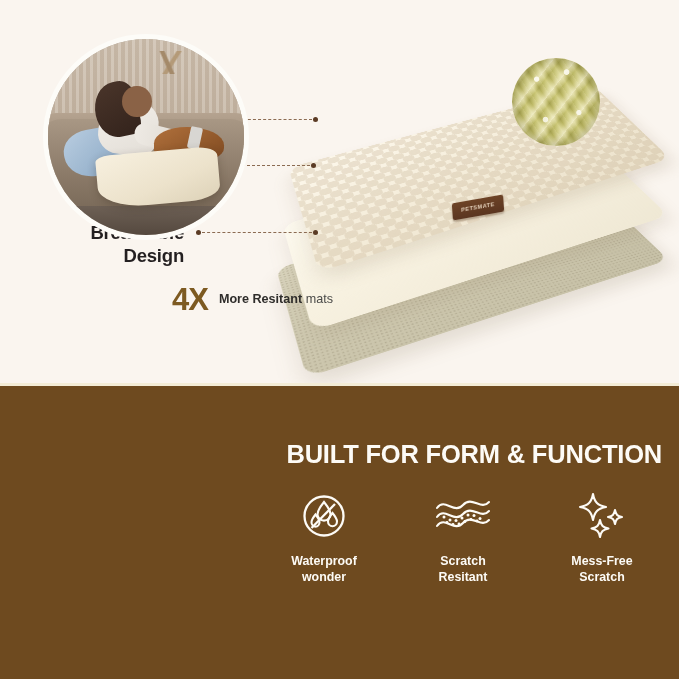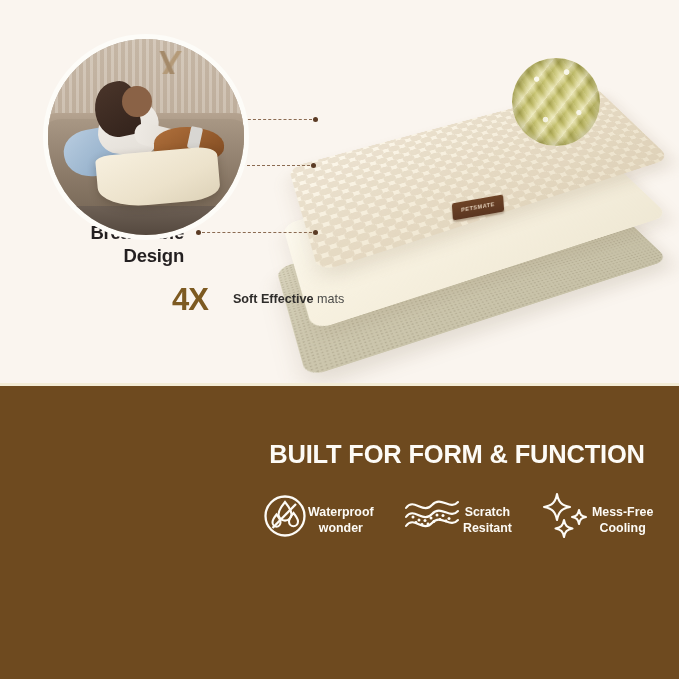--- a/index.html
+++ b/index.html
@@ -198,21 +198,21 @@
       radial-gradient(circle at 38% 70%, rgba(250,248,238,0.85) 2.4px, transparent 3.2px);
   }
 
   
   .claim {
     position: absolute;
     left: 172px;
     top: 284px;
     display: flex;
     align-items: center;
-    gap: 25px;
+    gap: 11px;
   }
   .claim-multiplier {
     font-size: 31px;
     font-weight: bold;
     color: #7d5a21;
     letter-spacing: -1px;
     line-height: 1;
   }
   .claim-copy {
     font-size: 12.6px;
@@ -325,35 +325,35 @@
 
   .bottom-heading {
     position: absolute;
     left: 252px;
     top: 440px;
     width: 410px;
     font-size: 25.5px;
     font-weight: bold;
     color: #fdfbf6;
     letter-spacing: -0.2px;
-    text-align: center;
+    text-align: right;
   }
 
   .features {
     position: absolute;
     left: 262px;
     top: 487px;
     width: 402px;
     display: flex;
     justify-content: space-between;
   }
   .feature {
     width: 124px;
     display: flex;
-    flex-direction: row;
+    flex-direction: column;
     align-items: center;
   }
   .feature-icon {
     height: 58px;
     display: flex;
     align-items: center;
     justify-content: center;
   }
   .feature-label {
     margin-top: 9px;
@@ -408,21 +408,21 @@
     </div>
     <div class="connector" id="conn-breath">
       <span class="conn-dot"></span>
       <span class="conn-dash"></span>
       <span class="conn-dot"></span>
     </div>
 
     <div class="claim">
       <div class="claim-multiplier">4X</div>
       <div class="claim-copy">
-        <span class="claim-strong">Soft Effective</span><span> mats</span>
+        <span class="claim-strong">More Resitant</span><span> mats</span>
       </div>
     </div>
   </div>
 
   <div class="divider-line"></div>
 
   <div class="bottom-section"></div>
 
   <div class="photo-circle">
     <div class="photo-scene">
@@ -493,18 +493,18 @@
       <div class="feature-icon">
         <svg width="52" height="50" viewBox="0 0 52 50">
           <g fill="none" stroke="#fdfbf6" stroke-width="2.1" stroke-linejoin="round">
             <path d="M17 3 C18.6 11.4 21.6 14.4 30 16 C21.6 17.6 18.6 20.6 17 29 C15.4 20.6 12.4 17.6 4 16 C12.4 14.4 15.4 11.4 17 3 Z"></path>
             <path d="M39 19 C39.9 23.6 41.4 25.1 46 26 C41.4 26.9 39.9 28.4 39 33 C38.1 28.4 36.6 26.9 32 26 C36.6 25.1 38.1 23.6 39 19 Z"></path>
             <path d="M24 29 C25.1 34.6 26.9 36.4 32.5 37.5 C26.9 38.6 25.1 40.4 24 46 C22.9 40.4 21.1 38.6 15.5 37.5 C21.1 36.4 22.9 34.6 24 29 Z"></path>
           </g>
         </svg>
       </div>
       <div class="feature-label">Mess-Free
-Cooling</div>
+Scratch</div>
     </div>
 
   </div>
 
 </div>
 
 </body></html>

